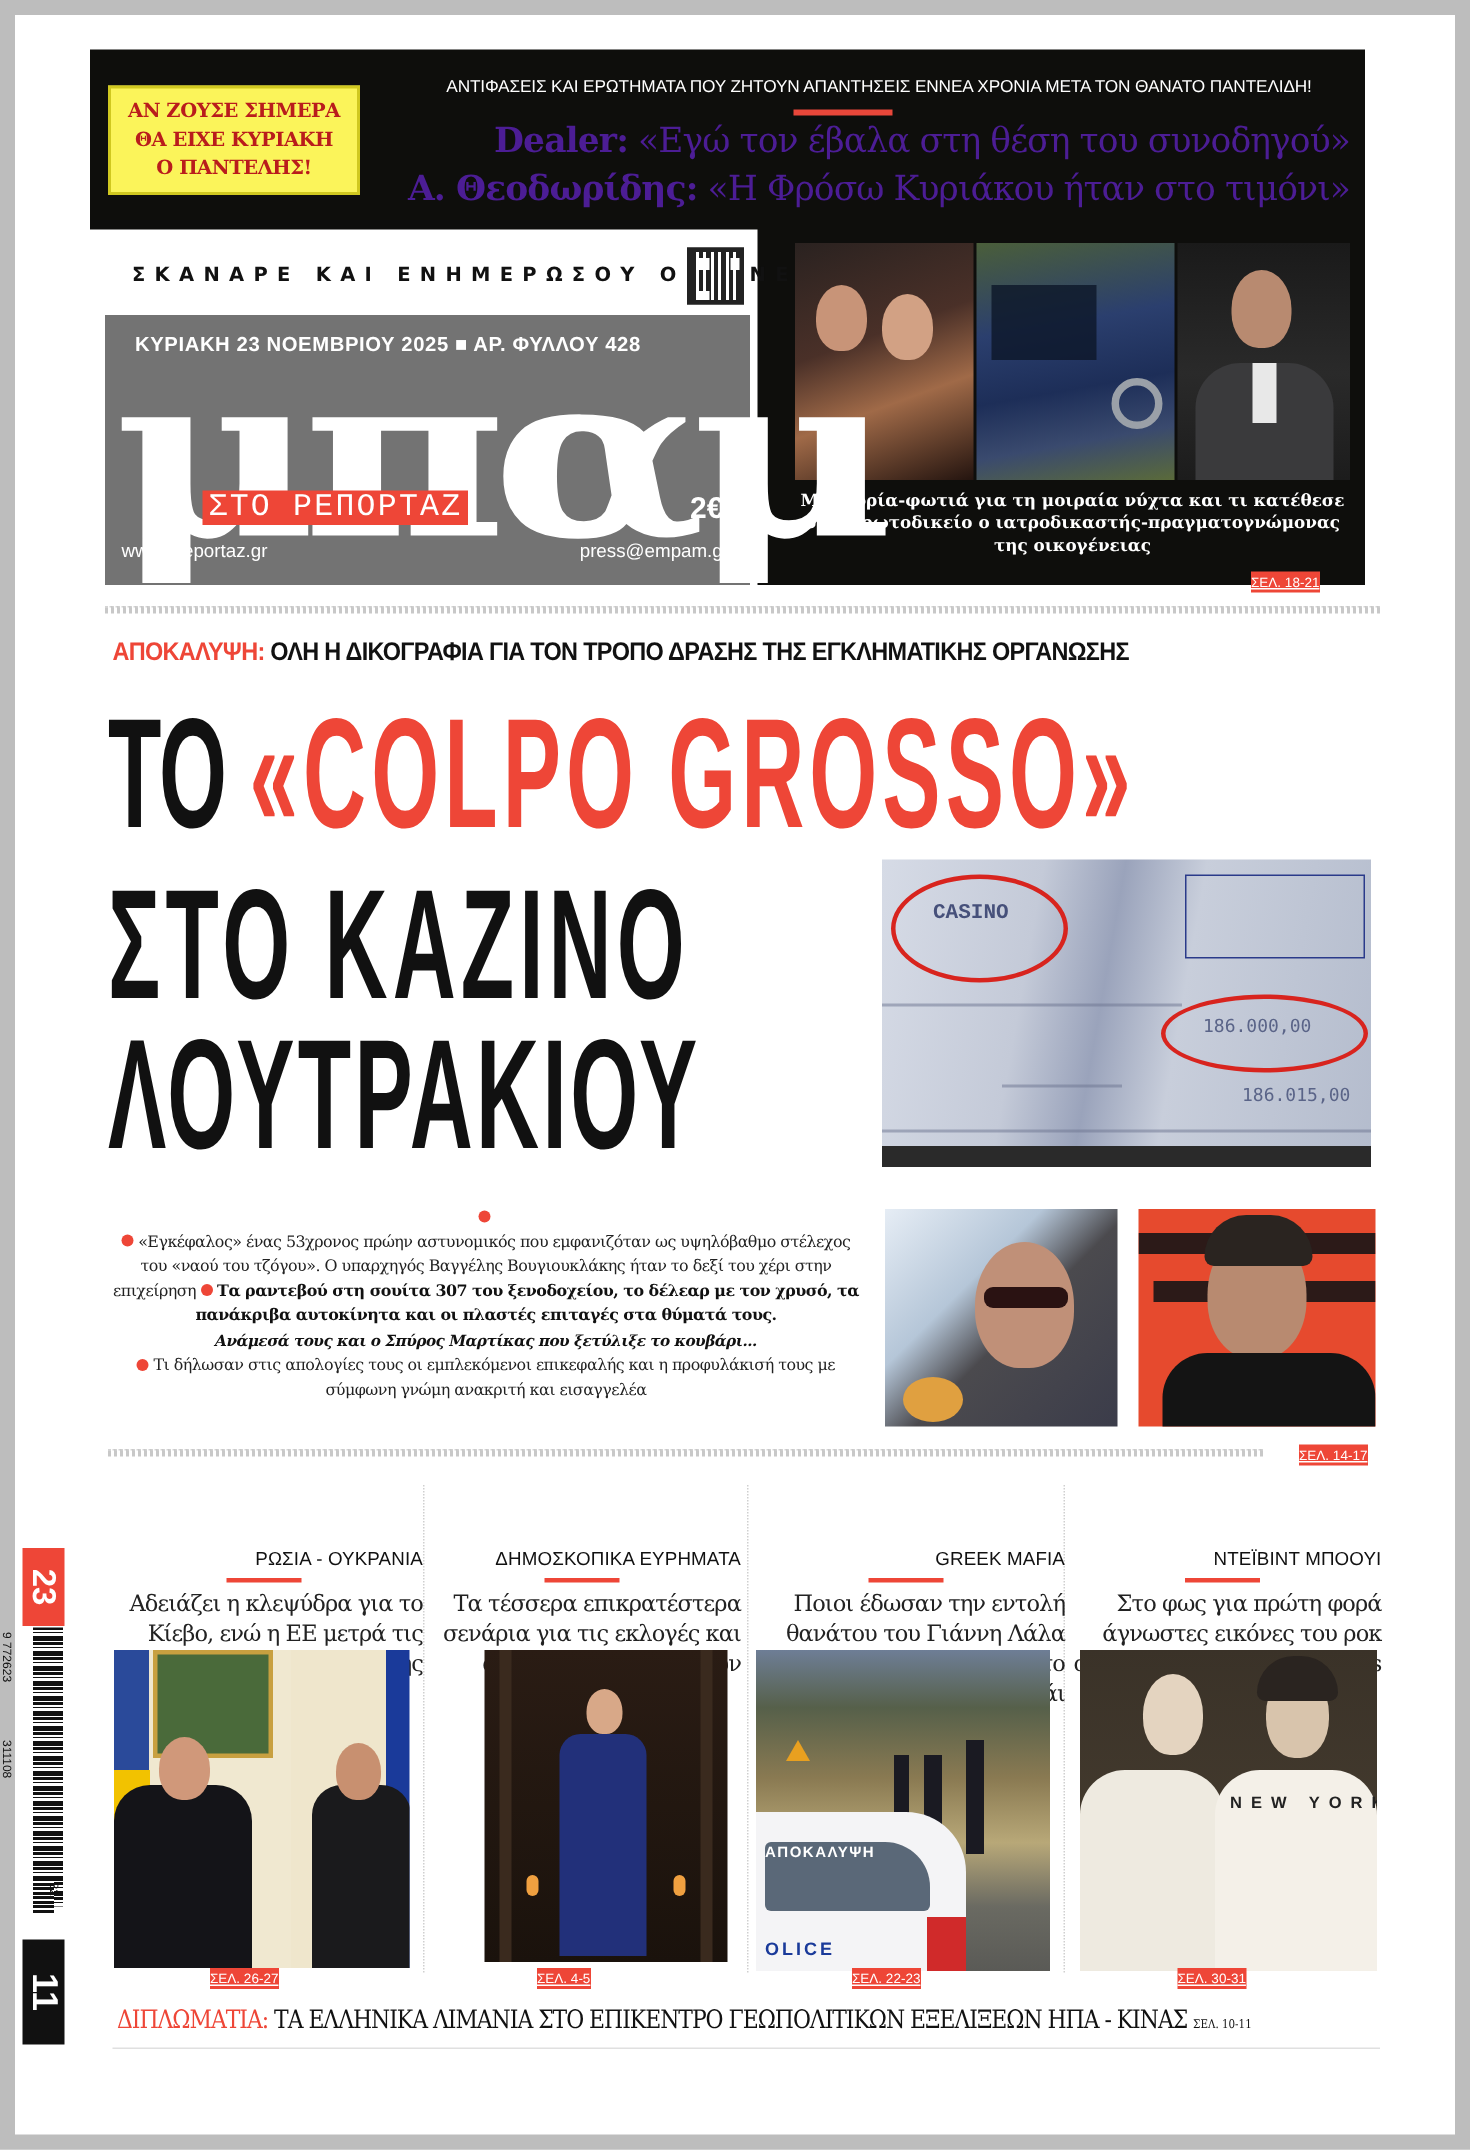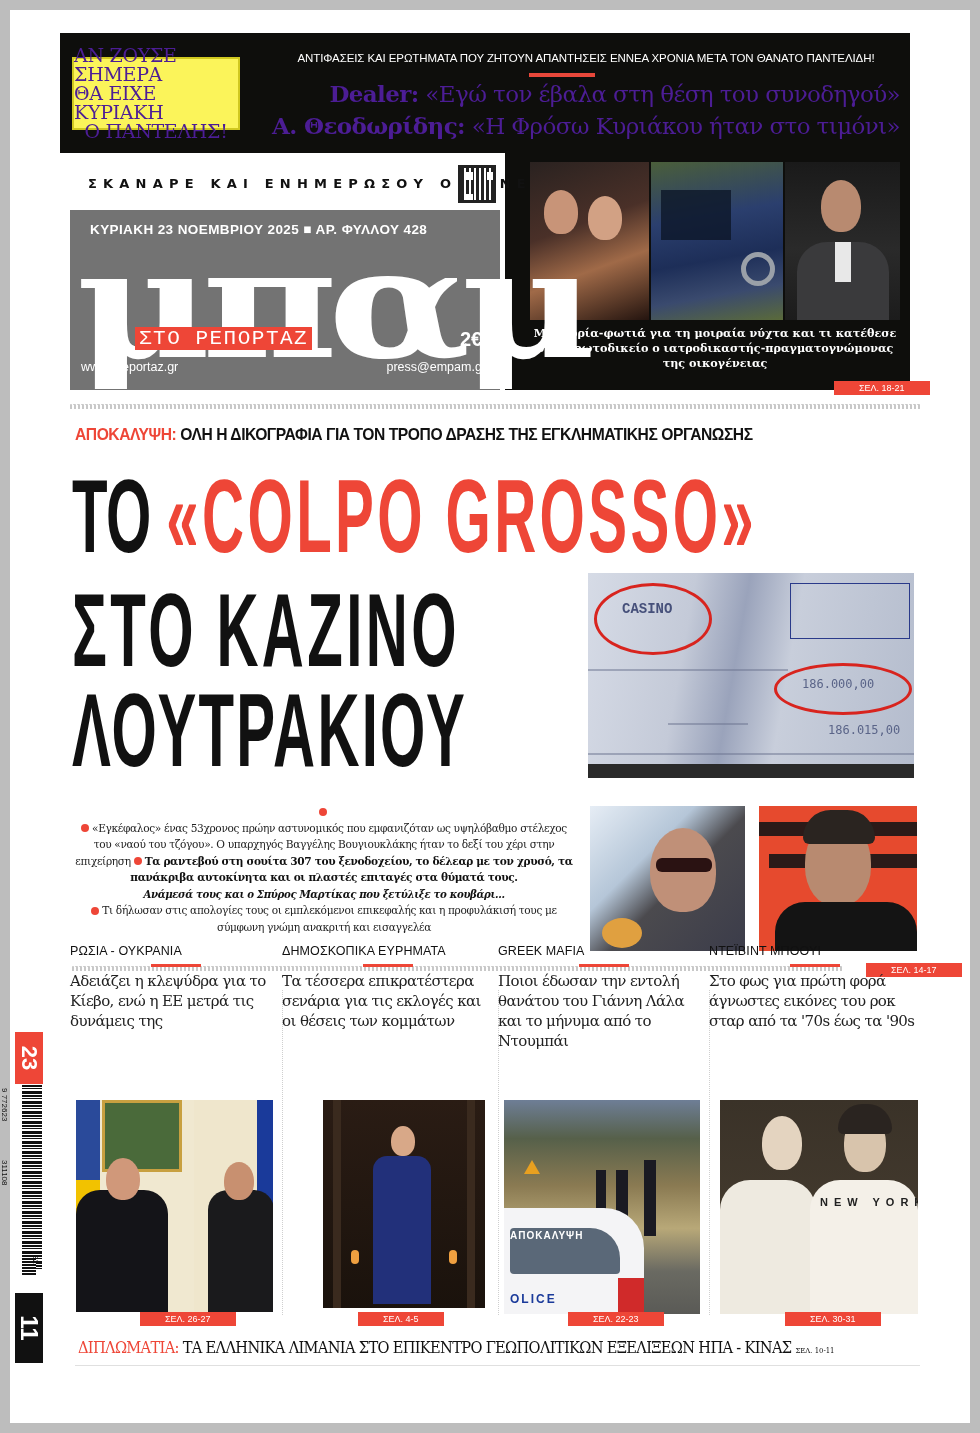--- a/index.html
+++ b/index.html
@@ -6,21 +6,21 @@
   html, body { width: 980px; height: 1433px; background: #bdbdbd; overflow: hidden; }
   body { font-family: "Liberation Sans", sans-serif; position: relative; }
 
   .page { position: absolute; left: 10px; top: 10px; width: 960px; height: 1413px; background: #ffffff; }
 
   
   .top-band { position: absolute; left: 60px; top: 33px; width: 850px; height: 120px; background: #0e0e0c; }
   .top-band-right-ext { position: absolute; left: 505px; top: 120px; width: 405px; height: 270px; background: #0e0e0c; }
   .yellow-box { position: absolute; left: 72px; top: 57px; width: 168px; height: 73px; background: #fbf45a; border: 2px solid #d0c820;
     display: flex; flex-direction: column; align-items: center; justify-content: center; }
-  .yellow-box span { font-family: "DejaVu Serif", serif; font-weight: normal; font-size: 19px; line-height: 19px; color: #4c1d95; letter-spacing: -0.3px; }
+  .yellow-box span { font-family: "DejaVu Serif", serif; font-weight: bold; font-size: 13px; line-height: 19px; color: #b91c1c; letter-spacing: -0.3px; }
   .kicker-top { position: absolute; left: 262px; top: 52px; width: 648px; font-size: 11.5px; color: #fff; letter-spacing: -0.1px; white-space: nowrap; text-align: center; }
   .kicker-underline { position: absolute; left: 529px; top: 73px; width: 66px; height: 4px; background: #e8473a; }
   .quote-line { position: absolute; right: 80px; white-space: nowrap; color: #4c1d95; font-family: "DejaVu Serif", serif; font-size: 23px; letter-spacing: -0.6px; }
   .quote-line b { font-weight: bold; }
   .quote-1 { top: 80px; }
   .quote-2 { top: 112px; }
 
   
   .scan-line { position: absolute; left: 88px; top: 176px; font-weight: bold; font-size: 13px; letter-spacing: 6.2px; color: #111; white-space: nowrap; font-family: "DejaVu Sans", sans-serif; }
   .qr { position: absolute; left: 458px; top: 165px; width: 38px; height: 38px;
@@ -40,21 +40,21 @@
   .mast-email { position: absolute; right: 14px; top: 150px; font-size: 12.5px; color: #fff; }
 
   
   .tr-photos { position: absolute; left: 530px; top: 162px; width: 370px; height: 158px; display: flex; gap: 2px; }
   .photo { position: relative; overflow: hidden; }
   .tr-photo-1 { width: 120px; background: linear-gradient(160deg,#2a2220 0%,#4a3028 40%,#a06a48 65%,#24140f 100%); }
   .tr-photo-2 { width: 132px; background: linear-gradient(170deg,#4a5e3a 0%,#2b3f6e 35%,#1d2e58 60%,#3a4a6e 80%,#5a6a3a 100%); }
   .tr-photo-3 { width: 116px; background: linear-gradient(180deg,#1a1a1a 0%,#2a2a2a 55%,#1c1c1c 100%); }
   .face { position: absolute; border-radius: 50% 50% 45% 45%; }
   .tr-caption { position: absolute; left: 530px; top: 326px; width: 370px; text-align: center; color: #fff; font-family: "DejaVu Serif", serif; font-size: 11.2px; line-height: 15px; font-weight: bold; }
-  .page-tag { position: absolute; background: #ee4637; color: #fff; font-size: 9px; padding: 1px 25px; line-height: 12px; white-space: nowrap; }
+  .page-tag { position: absolute; background: #ee4637; color: #fff; font-size: 9px; padding: 1px 0; line-height: 12px; white-space: nowrap; text-decoration: underline; }
 
   
   .wavy { position: absolute; height: 5px; background: repeating-linear-gradient(90deg,#c8c8c8 0 2px,transparent 2px 4px); border-top: 1px dotted #d4d4d4; }
   .col-divider { position: absolute; width: 1px; border-left: 1px dotted #cfcfcf; }
 
   
   .main-kicker { position: absolute; left: 75px; top: 425px; font-weight: bold; font-size: 17px; color: #111; white-space: nowrap; letter-spacing: -0.5px; transform: scaleX(0.92); transform-origin: left; }
   .main-kicker .red { color: #ee4637; }
   .hl { position: absolute; font-family: "Liberation Sans", sans-serif; font-weight: bold; font-size: 104px; line-height: 1; color: #111; transform: scaleX(0.56); transform-origin: left top; white-space: nowrap; letter-spacing: -1px; }
   .hl-1 { left: 72px; top: 464px; }
@@ -70,21 +70,21 @@
   .casino-line { position: absolute; height: 2px; background: #6c7490; opacity: 0.5; }
 
   .bullets { position: absolute; left: 72px; top: 803px; width: 504px; text-align: center; font-family: "DejaVu Serif", serif; font-size: 10.6px; line-height: 16.5px; color: #222; letter-spacing: -0.35px; }
   .bullets .dot { display: inline-block; width: 8px; height: 8px; border-radius: 50%; background: #ee4637; margin-right: 3px; vertical-align: -0.5px; }
   .bullets b { color: #111; }
 
   .side-photo-1 { position: absolute; left: 590px; top: 806px; width: 155px; height: 145px; background: linear-gradient(135deg,#e6edf5 0%,#b5c6d8 35%,#4b4a4e 55%,#3b3c4a 100%); }
   .side-photo-2 { position: absolute; left: 759px; top: 806px; width: 158px; height: 145px; background: #e64a2e; }
 
   
-  .col { position: absolute; top: 944px; width: 212px; text-align: left; }
+  .col { position: absolute; top: 1032px; width: 212px; text-align: right; }
   .col-label { font-size: 12.5px; color: #111; letter-spacing: 0.1px; white-space: nowrap; }
   .col-bar { width: 50px; height: 3px; background: #ee4637; margin: 6px auto 4px; }
   .col-title { font-family: "DejaVu Serif", serif; font-size: 15px; line-height: 20px; color: #222; letter-spacing: -0.6px; }
   .col-photo { position: absolute; top: 1100px; overflow: hidden; }
 
   
   .issue-day { position: absolute; left: 15px; top: 1032px; width: 28px; height: 52px; background: #ee4637; color: #fff; font-weight: bold; font-size: 22px; display: flex; align-items: center; justify-content: center; }
   .issue-day span, .issue-month span { transform: rotate(90deg); display: inline-block; }
   .issue-month { position: absolute; left: 15px; top: 1293px; width: 28px; height: 70px; background: #111; color: #fff; font-weight: bold; font-size: 24px; display: flex; align-items: center; justify-content: center; }
   .barcode { position: absolute; left: 22px; top: 1085px; width: 20px; height: 186px;

